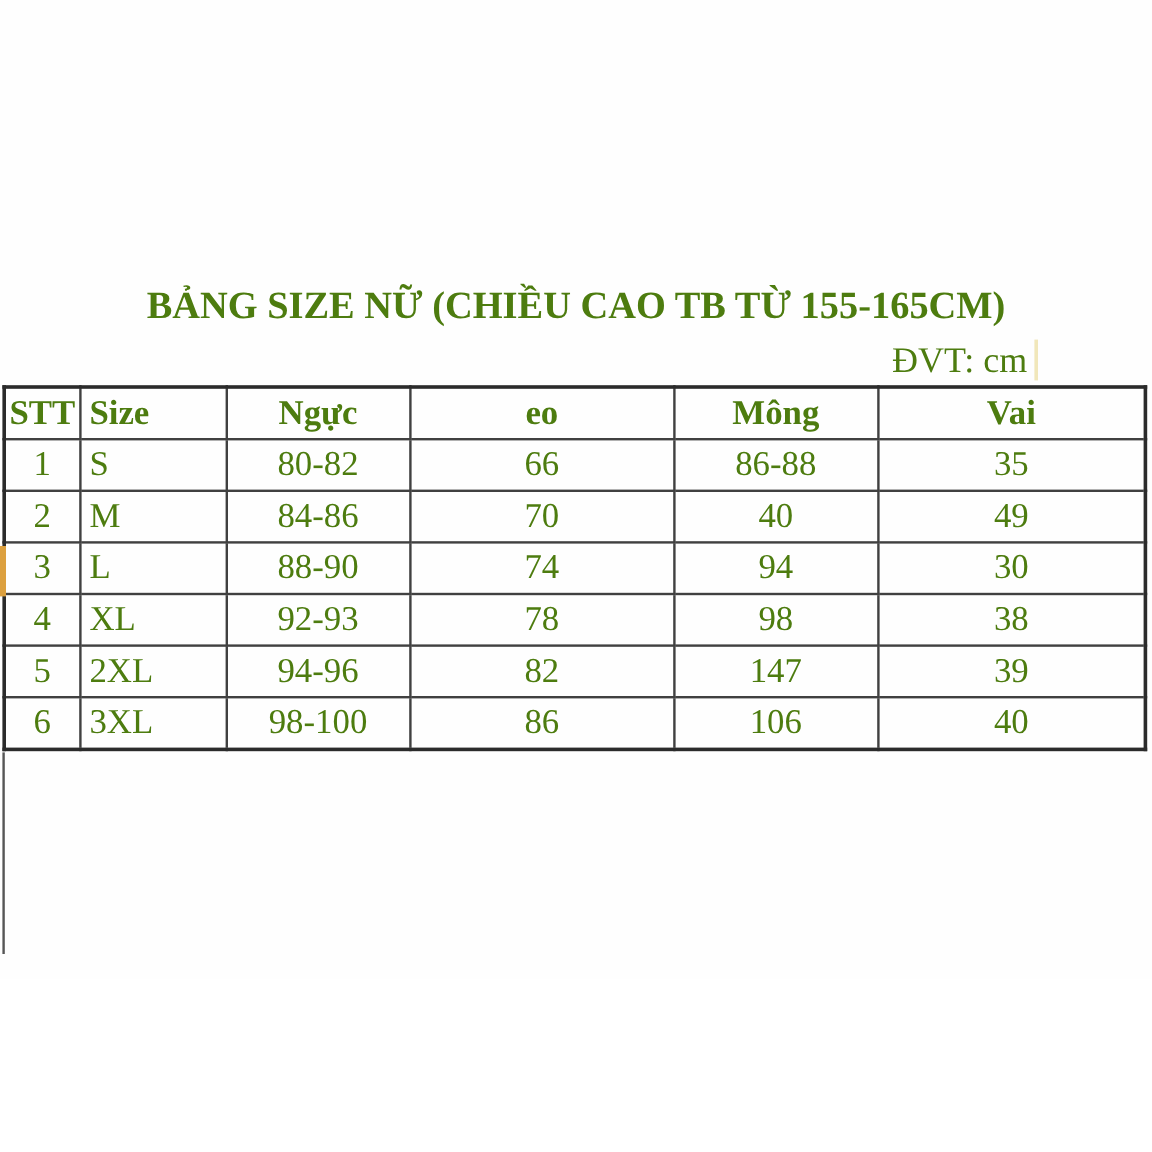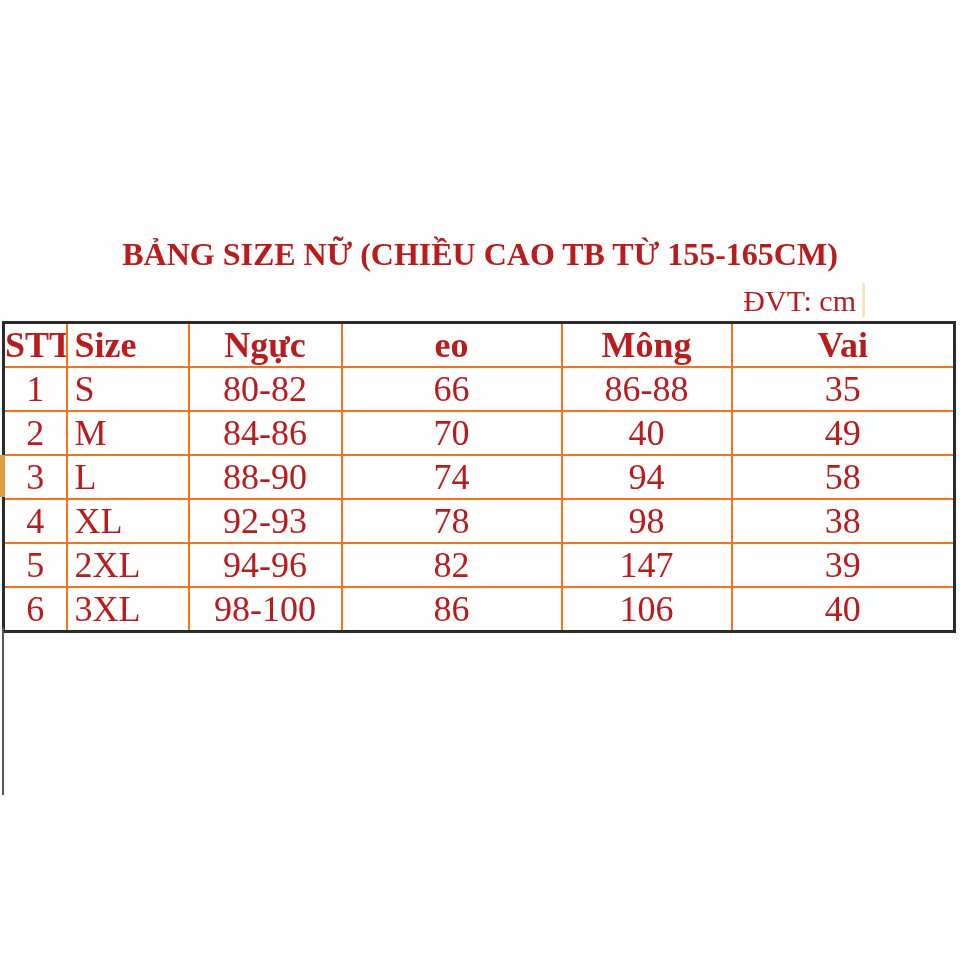--- a/index.html
+++ b/index.html
@@ -7,21 +7,21 @@
     padding: 0;
     background: #ffffff;
   }
   .page {
     position: relative;
     width: 960px;
     height: 816px;
     background: #fefefe;
     overflow: hidden;
     font-family: "Liberation Serif", serif;
-    color: #b91c1c;
+    color: #4d7c0f;
   }
   .title {
     position: absolute;
     top: 236px;
     left: 0;
     width: 960px;
     text-align: center;
     font-weight: bold;
     font-size: 32px;
     white-space: nowrap;
@@ -36,23 +36,23 @@
   table.size-table {
     position: absolute;
     top: 321px;
     left: 2px;
     border-collapse: collapse;
     table-layout: fixed;
     width: 951px;
     border: 3px solid #2b2b2b;
   }
   .size-table th, .size-table td {
-    border: 2px solid #f97316;
+    border: 2px solid #404040;
     height: 41px;
-    font-size: 36px;
+    font-size: 29px;
     padding: 0;
     overflow: hidden;
     vertical-align: middle;
     font-weight: normal;
   }
   .size-table th { font-weight: bold; }
   .al-c { text-align: center; }
   .al-l { text-align: left; padding-left: 7px !important; }
   col.c-stt  { width: 63px;  }
   col.c-size { width: 122px; }
@@ -131,21 +131,21 @@
         <td class="al-c">70</td>
         <td class="al-c">40</td>
         <td class="al-c">49</td>
       </tr>
       <tr>
         <td class="al-c">3</td>
         <td class="al-l">L</td>
         <td class="al-c">88-90</td>
         <td class="al-c">74</td>
         <td class="al-c">94</td>
-        <td class="al-c">58</td>
+        <td class="al-c">30</td>
       </tr>
       <tr>
         <td class="al-c">4</td>
         <td class="al-l">XL</td>
         <td class="al-c">92-93</td>
         <td class="al-c">78</td>
         <td class="al-c">98</td>
         <td class="al-c">38</td>
       </tr>
       <tr>

